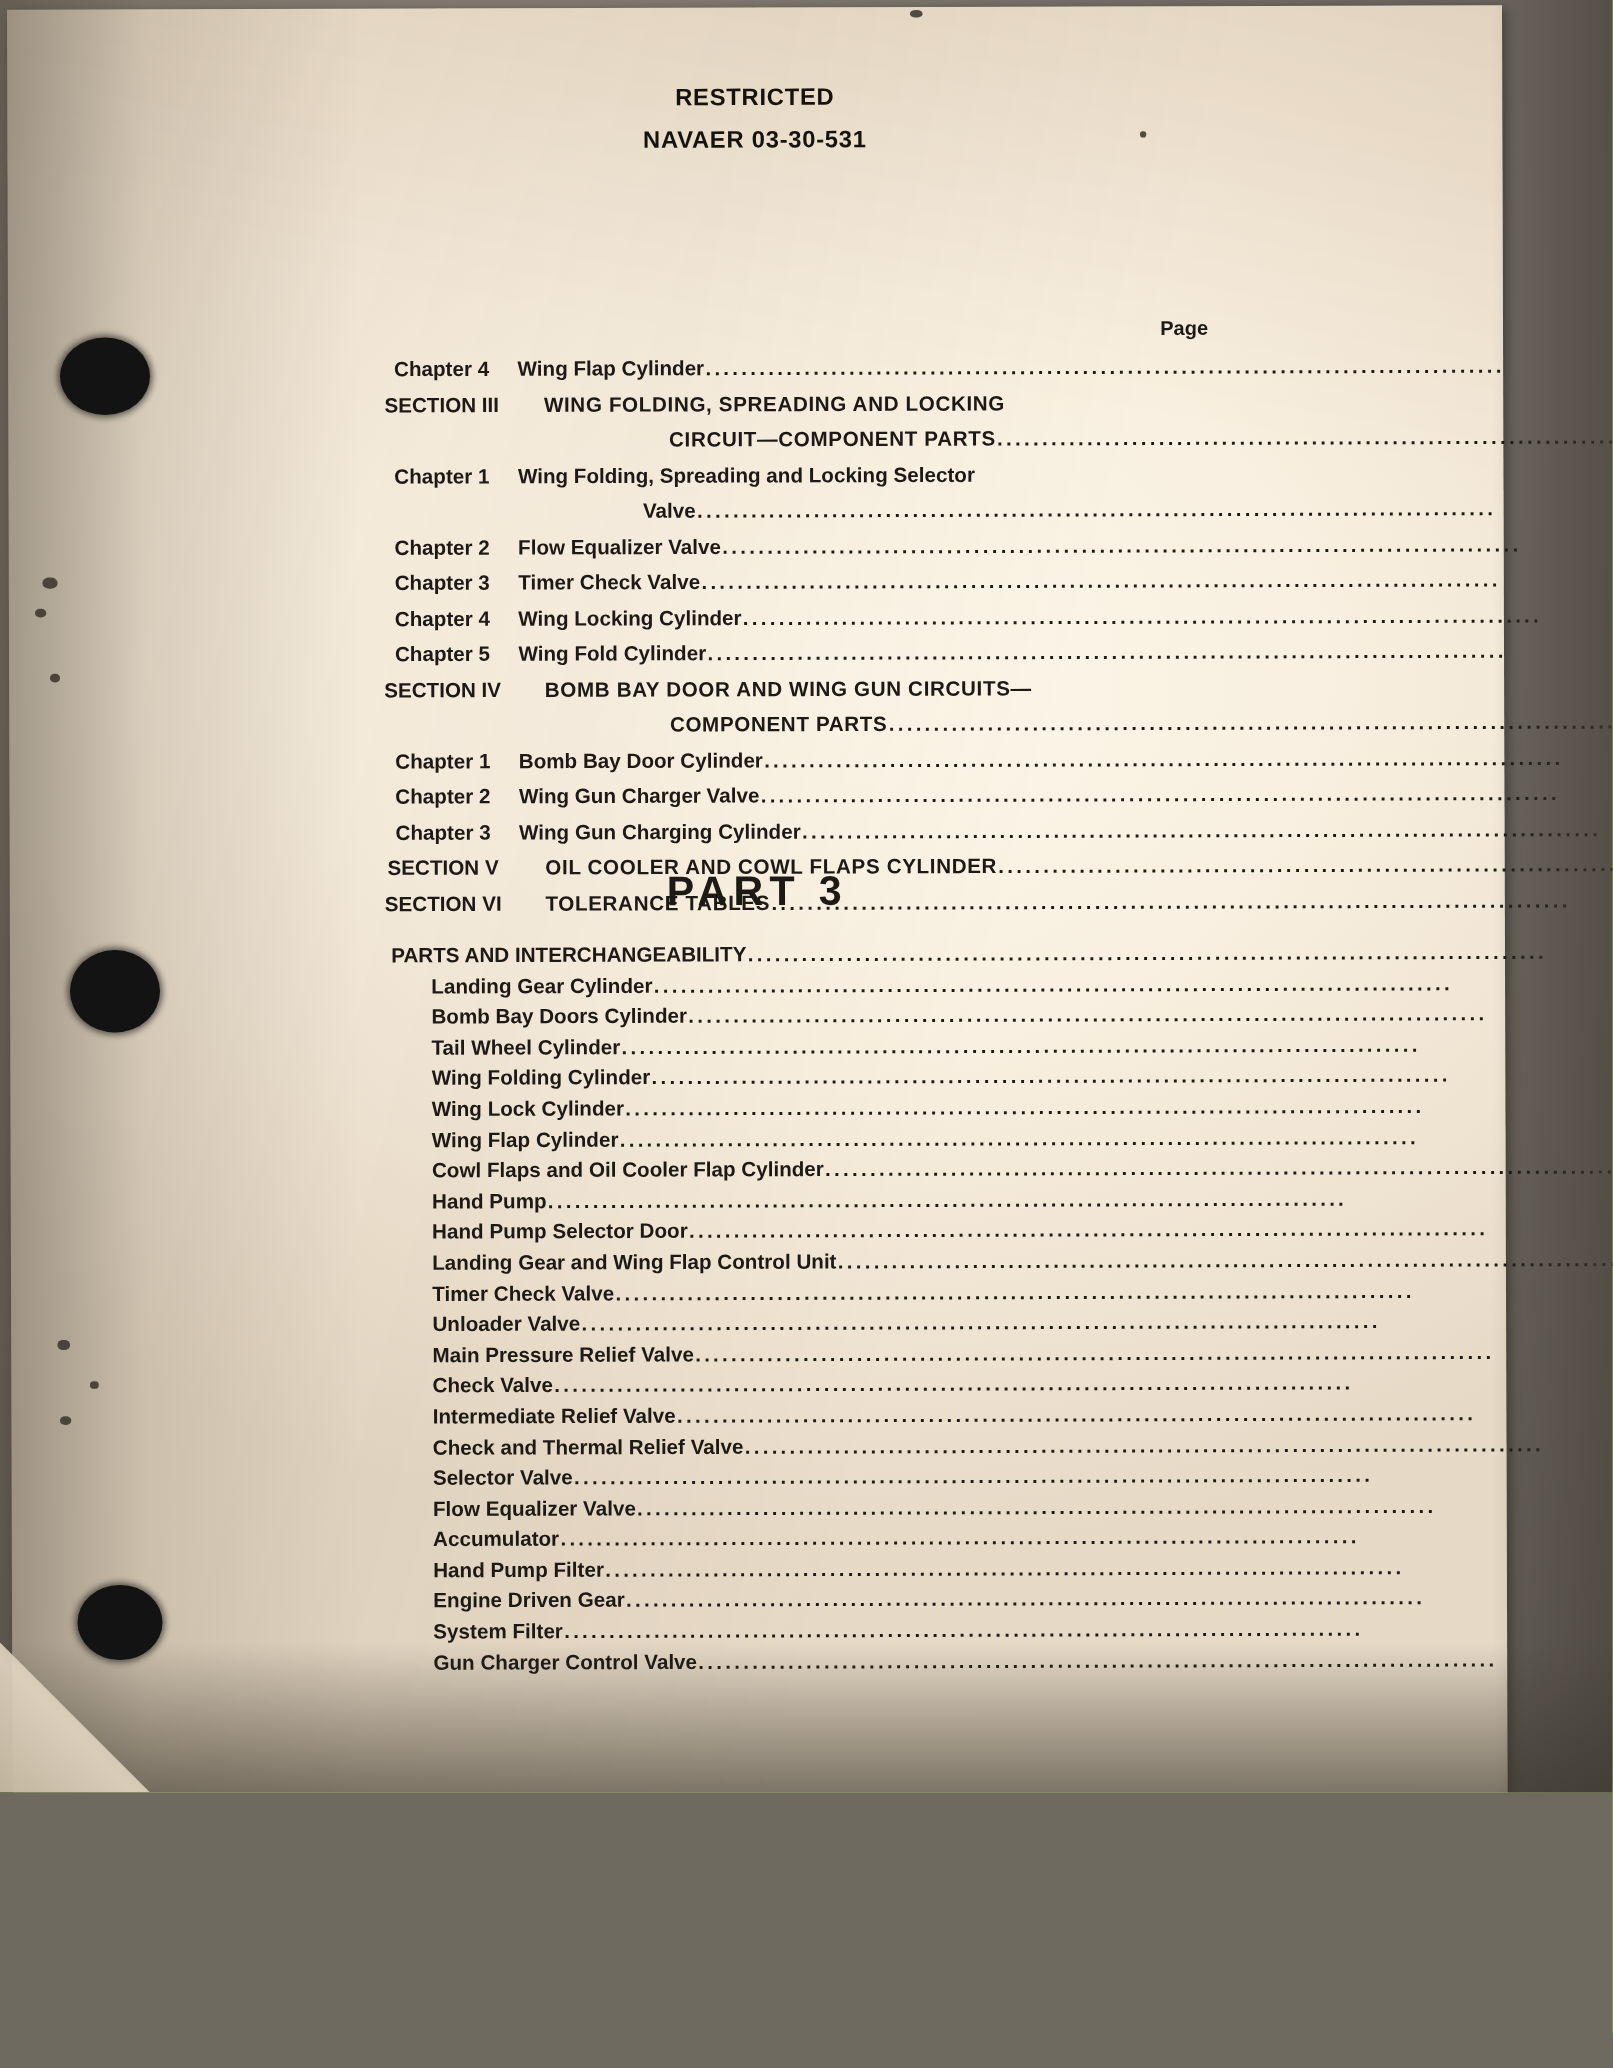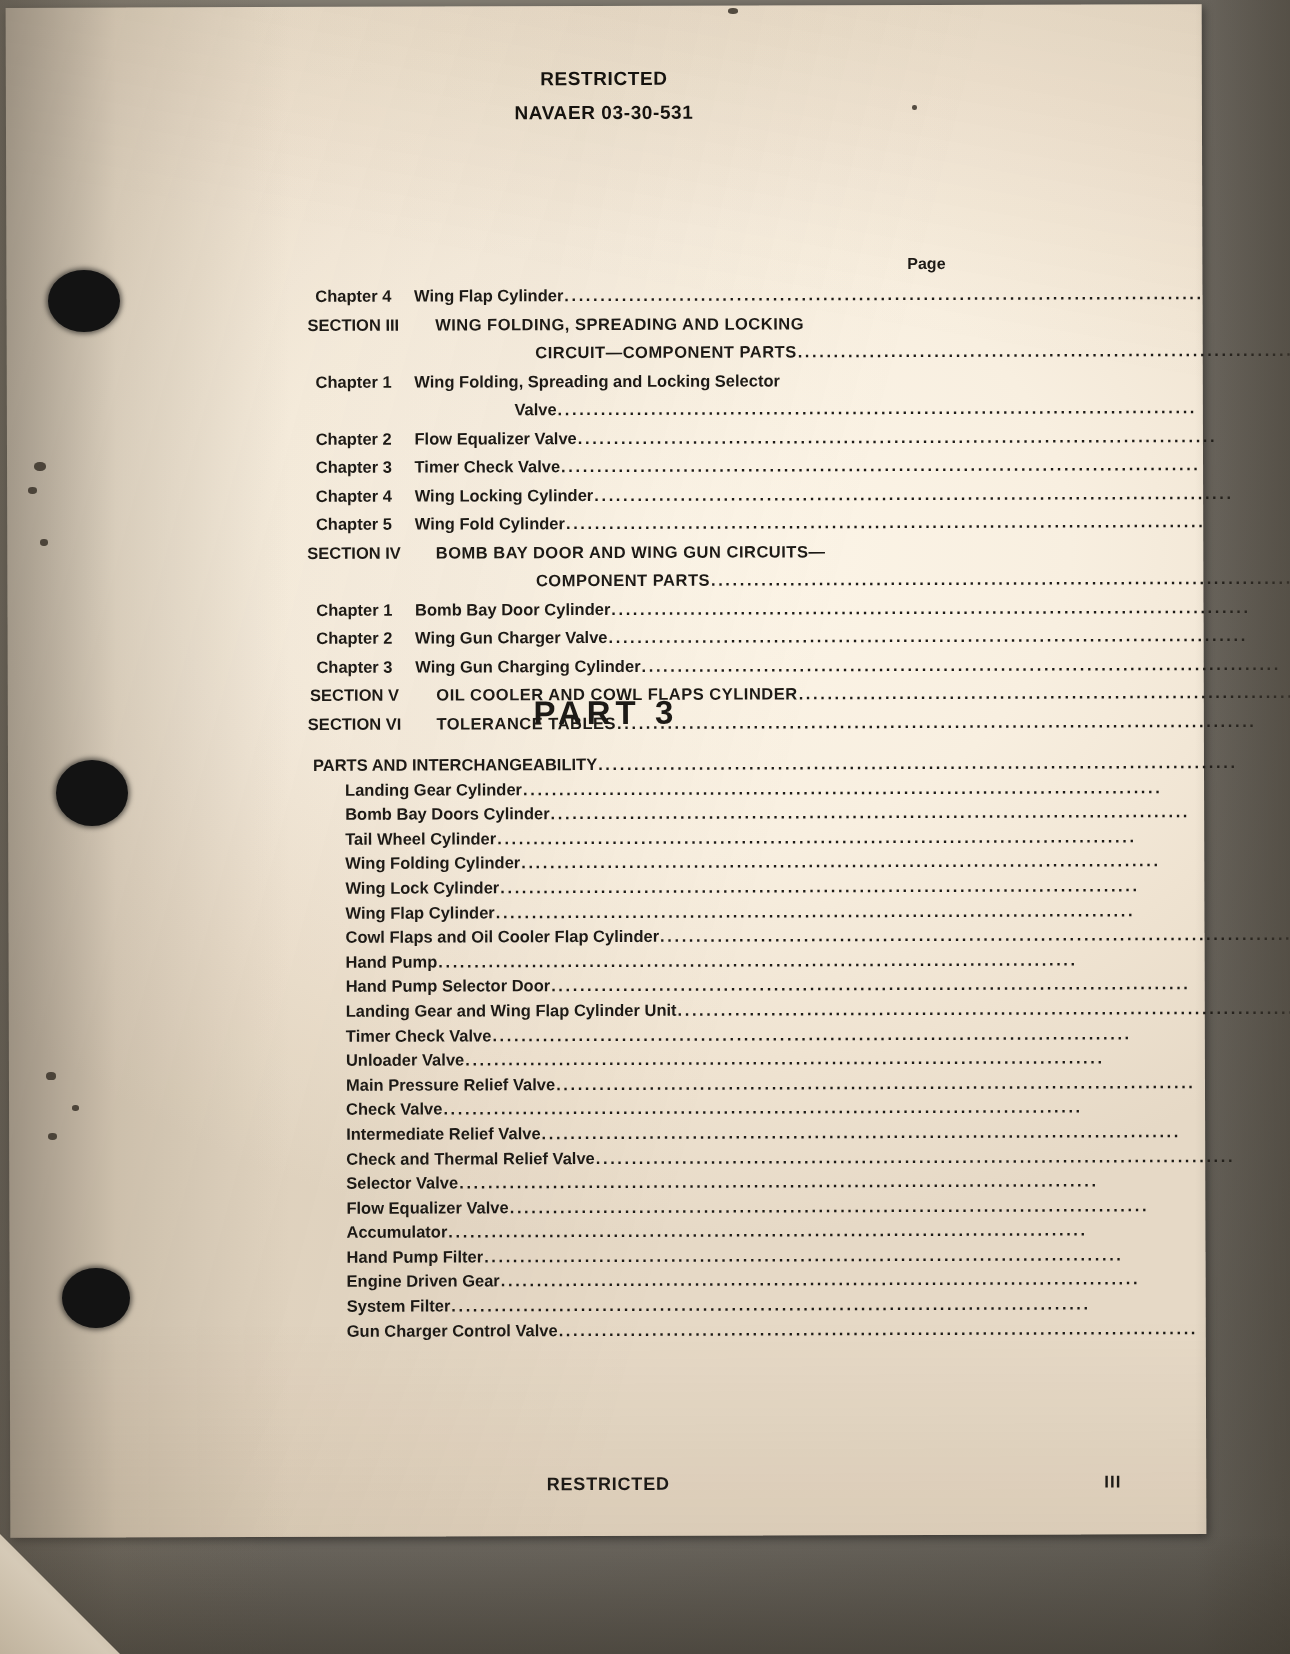--- a/index.html
+++ b/index.html
@@ -3,21 +3,21 @@
 <meta charset="utf-8">
 <style>
   html, body {
     margin: 0;
     padding: 0;
     background: #6e6a60;
   }
   .page {
     position: relative;
     width: 1290px;
-    height: 1654px;
+    height: 1434px;
     overflow: hidden;
     background: #84cc16;
     font-family: "Liberation Sans", sans-serif;
   }
   
   .scan-bg {
     position: absolute;
     inset: 0;
     background:
       radial-gradient(ellipse at 30% 20%, #8a8478 0%, #6d6860 60%, #5c5850 100%);
@@ -111,21 +111,21 @@
     color: #16130f;
   }
   .hdr.l1 { top: 62px; font-size: 19px; }
   .hdr.l2 { top: 96px; font-size: 19px; }
 
   .page-col-label {
     position: absolute;
     left: 880px;
     top: 250px;
     width: 80px;
-    text-align: center;
+    text-align: right;
     font-size: 16px;
     font-weight: bold;
   }
 
   table.toc {
     position: absolute;
     border-collapse: collapse;
     font-size: 16.5px;
   }
   table.toc td { padding: 0; vertical-align: baseline; }
@@ -442,21 +442,21 @@
               <td class="ttl">
                 <div class="ttl-inner lvl1">
                   <span class="ttl-text">Hand Pump Selector Door</span>
                   <span class="leaders">.........................................................................................</span>
                 </div>
               </td>
             </tr>
             <tr>
               <td class="ttl">
                 <div class="ttl-inner lvl1">
-                  <span class="ttl-text">Landing Gear and Wing Flap Cylinder Unit</span>
+                  <span class="ttl-text">Landing Gear and Wing Flap Control Unit</span>
                   <span class="leaders">.........................................................................................</span>
                 </div>
               </td>
             </tr>
             <tr>
               <td class="ttl">
                 <div class="ttl-inner lvl1">
                   <span class="ttl-text">Timer Check Valve</span>
                   <span class="leaders">.........................................................................................</span>
                 </div>

